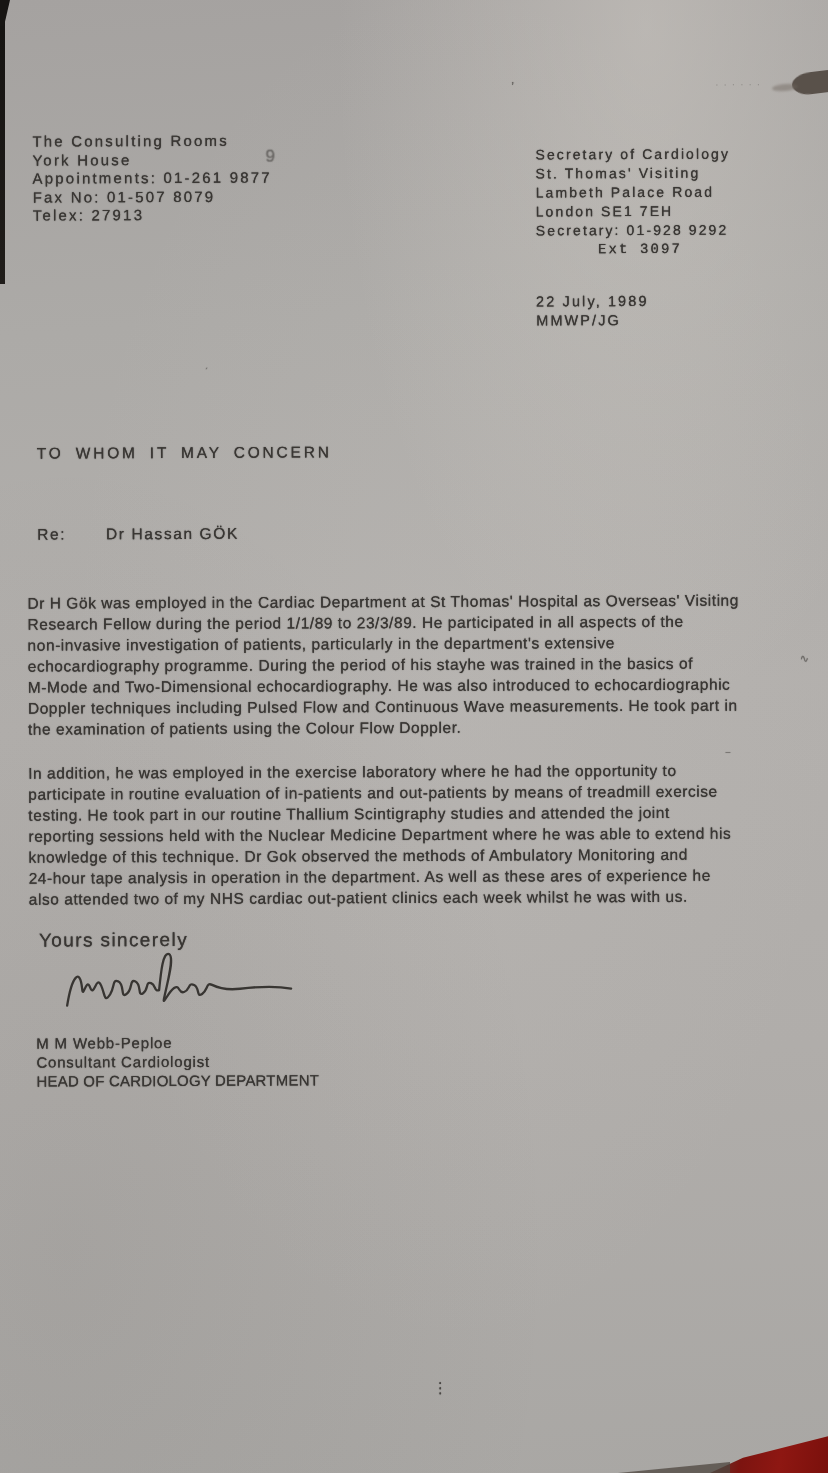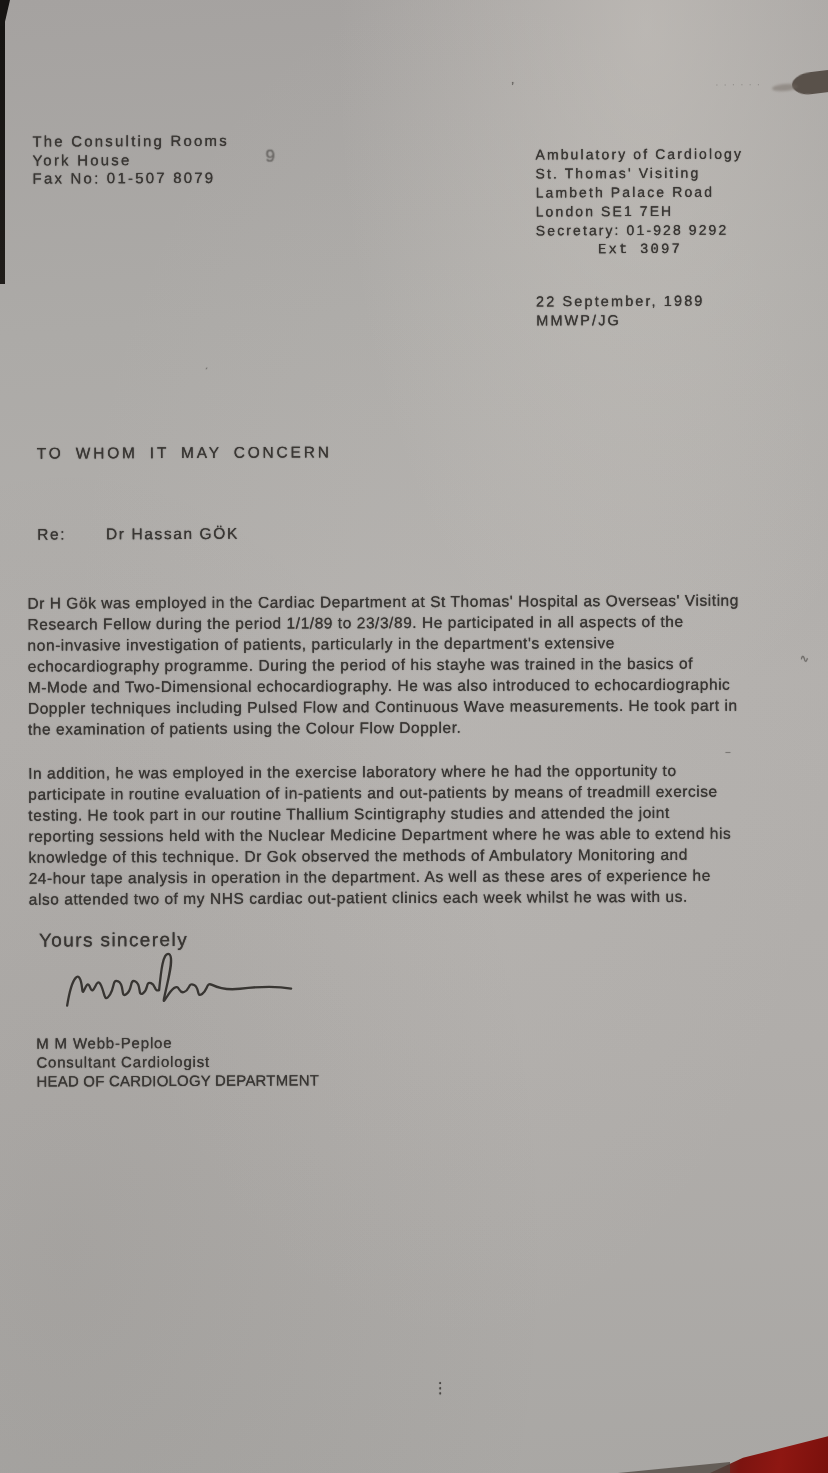--- a/index.html
+++ b/index.html
@@ -66,36 +66,38 @@
     <div class="abs ink speck-col">⋮</div>
     <div class="abs ink apos-mark">ʼ</div>
     <div class="abs dots-smudge">······</div>
     <div class="abs ink tick-mark">∿</div>
     <div class="abs ink dash-mark">‾</div>
     <div class="abs ink small-speck">ˏ</div>
 
     <div class="abs ink addr sender">
         <div>The Consulting Rooms</div>
         <div>York House</div>
+        <div>Appointments: 01-261 9877</div>
         <div>Fax No: 01-507 8079</div>
+        <div>Telex: 27913</div>
       </div>
 
     <div class="abs ink addr dept">
       <div>
-          <div>Ambulatory of Cardiology</div>
+          <div>Secretary of Cardiology</div>
           <div>St. Thomas' Visiting</div>
           <div>Lambeth Palace Road</div>
           <div>London SE1 7EH</div>
           <div>Secretary: 01-928 9292</div>
         </div>
       <div class="dept-ext">Ext 3097</div>
     </div>
 
     <div class="abs ink dateblock">
-      <div>22 September, 1989</div>
+      <div>22 July, 1989</div>
       <div>MMWP/JG</div>
     </div>
 
     <div class="abs ink salutation">TO WHOM IT MAY CONCERN</div>
 
     <div class="abs ink re-line">
       <span>Re:</span><span class="re-subject">Dr Hassan GÖK</span>
     </div>
 
     <div class="abs ink para para1">

